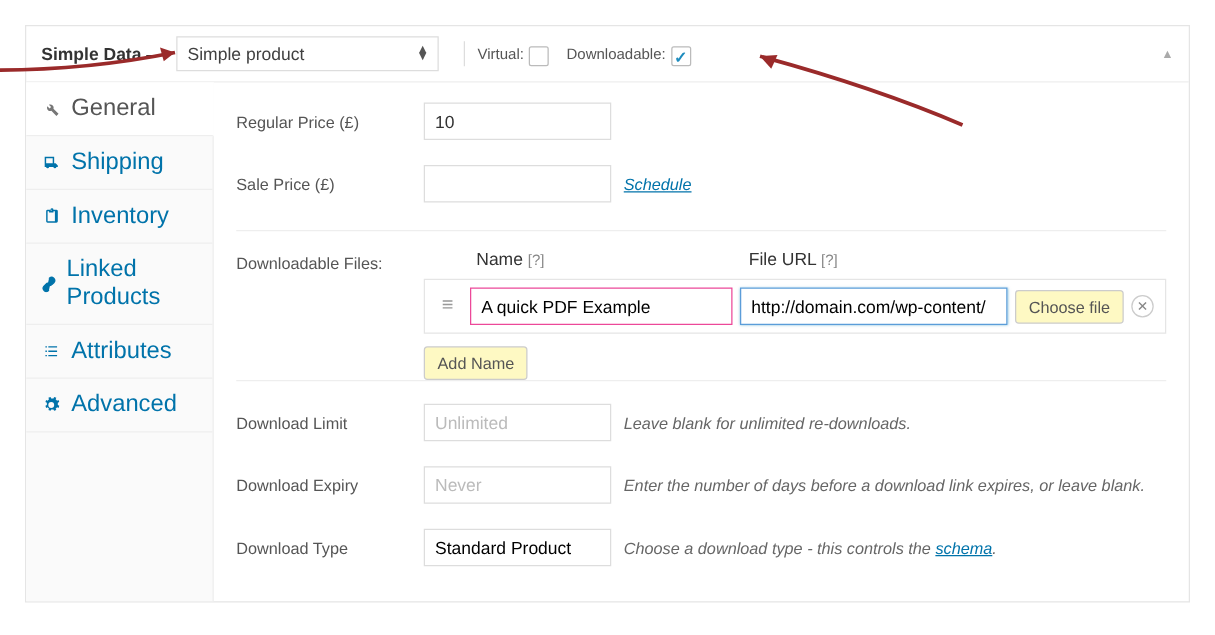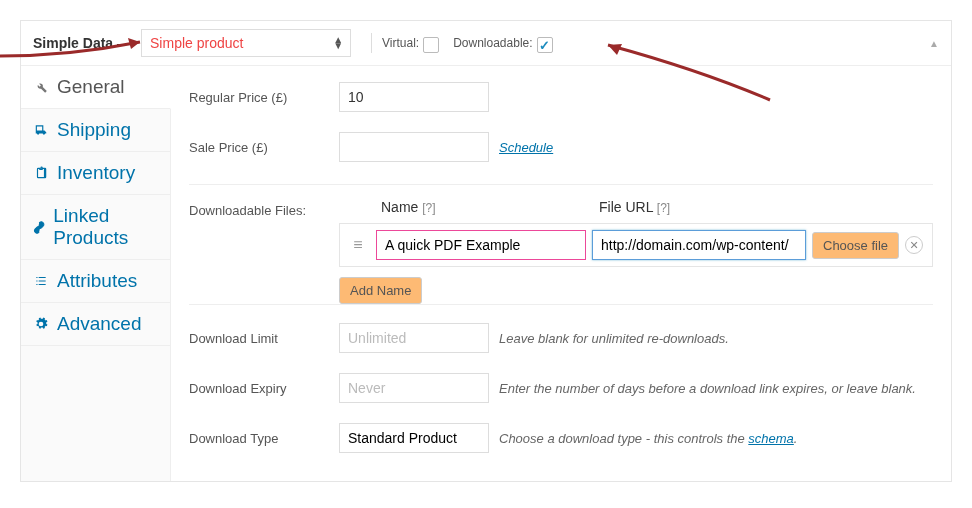--- a/index.html
+++ b/index.html
@@ -2,21 +2,21 @@
 <html><head>
 <meta charset="utf-8">
 <style>
 * { box-sizing: border-box; margin: 0; padding: 0; }
 body { font-family: -apple-system, "Helvetica Neue", Arial, sans-serif; font-size: 13px; color: #444; background: #fff; width: 972px; padding: 20px; }
 .panel { border: 1px solid #e5e5e5; background: #fff; }
 .panel-header { display: flex; align-items: center; padding: 8px 12px; border-bottom: 1px solid #eee; }
 .panel-title { font-weight: bold; font-size: 14px; color: #333; margin-right: 6px; }
 .panel-title .dash { font-weight: normal; }
 .select-wrap { position: relative; display: inline-block; margin: 0 10px 0 4px; }
-.select { appearance: none; -webkit-appearance: none; border: 1px solid #ddd; background: #fff; padding: 4px 26px 4px 8px; font-size: 14px; color: #ef4444; height: 28px; width: 210px; cursor: pointer; }
+.select { appearance: none; -webkit-appearance: none; border: 1px solid #ddd; background: #fff; padding: 4px 26px 4px 8px; font-size: 14px; color: #404040; height: 28px; width: 210px; cursor: pointer; }
 .select-arrows { position: absolute; right: 8px; top: 50%; transform: translateY(-50%); pointer-events: none; font-size: 10px; line-height: 6px; color: #555; }
 .vsep { border-left: 1px solid #ddd; height: 20px; margin: 0 10px; }
 .chk-label { font-size: 12px; color: #555; margin-right: 4px; }
 .chk { width: 16px; height: 16px; border: 1px solid #bbb; border-radius: 2px; display: inline-flex; align-items: center; justify-content: center; margin-right: 14px; cursor: pointer; position: relative; top: 2px; }
 .chk.checked::after { content: "✓"; color: #1e8cbe; font-size: 13px; font-weight: bold; }
 .collapse-caret { margin-left: auto; color: #aaa; font-size: 10px; cursor: pointer; }
 .panel-body { display: flex; }
 .tabs { width: 150px; border-right: 1px solid #eee; background: #fafafa; }
 .tab { display: flex; align-items: center; padding: 10px 12px; border-bottom: 1px solid #eee; cursor: pointer; color: #0073aa; font-size: 19px; gap: 8px; }
 .tab.active { background: #fff; color: #555; border-right: 1px solid #fff; margin-right: -1px; }
@@ -36,21 +36,21 @@
 .dl-table { flex: 1; }
 .dl-head { display: flex; padding: 0 0 8px 42px; }
 .dl-head .h1 { width: 218px; font-size: 14px; color: #333; }
 .dl-head .h2 { font-size: 14px; color: #333; }
 .qm { color: #888; font-size: 12px; }
 .dl-row { display: flex; align-items: center; gap: 6px; padding: 6px; border: 1px solid #e5e5e5; background: #fff; }
 .grip { width: 24px; text-align: center; color: #999; cursor: grab; font-size: 16px; }
 .dl-row input { border: 1px solid #ec4899; padding: 5px 8px; font-size: 14px; height: 30px; }
 .dl-row input.name { width: 210px; }
 .dl-row input.url { width: 214px; border-color: #5b9dd9; box-shadow: 0 0 2px rgba(30,140,190,.6); }
-.btn { border: 1px solid #ccc; background: #fdba74; padding: 5px 10px; font-size: 13px; color: #555; cursor: pointer; border-radius: 3px; }
+.btn { border: 1px solid #ccc; background: #fef9c3; padding: 5px 10px; font-size: 13px; color: #555; cursor: pointer; border-radius: 3px; }
 .rm { border: 1px solid #ccc; border-radius: 50%; width: 18px; height: 18px; display: inline-flex; align-items: center; justify-content: center; font-size: 11px; color: #888; cursor: pointer; }
 .add-file { margin: 10px 0 0 150px; }
 .desc { font-style: italic; color: #666; font-size: 13px; margin-left: 10px; }
 .selectsm-wrap { position: relative; display: inline-block; }
 .selectsm { appearance: none; -webkit-appearance: none; border: 1px solid #ddd; background: #fff; padding: 4px 22px 4px 8px; font-size: 14px; height: 30px; width: 150px; cursor: pointer; }
 .arrow { position: absolute; stroke: #9a2a2a; stroke-width: 3; fill: none; }
 .arrowhead { fill: #9a2a2a; }
 svg.overlay { position: absolute; pointer-events: none; top: 0; left: 0; }
 </style>
 </head>

